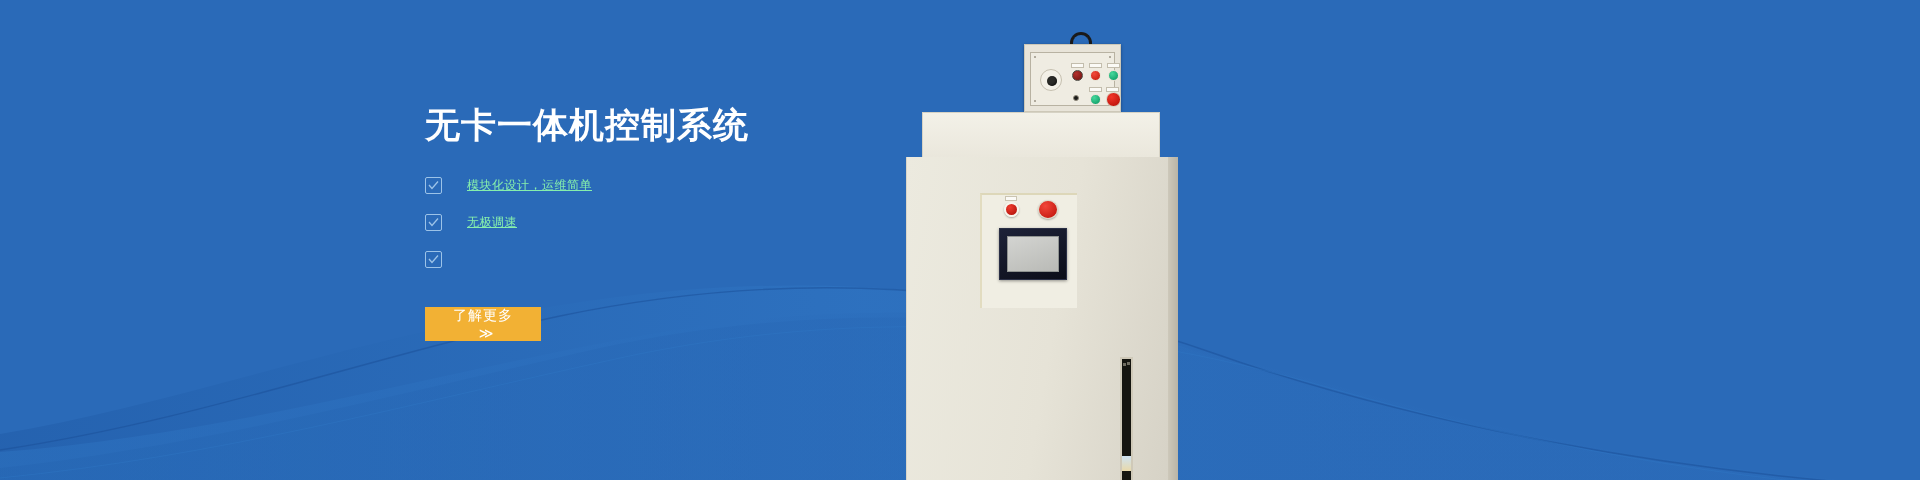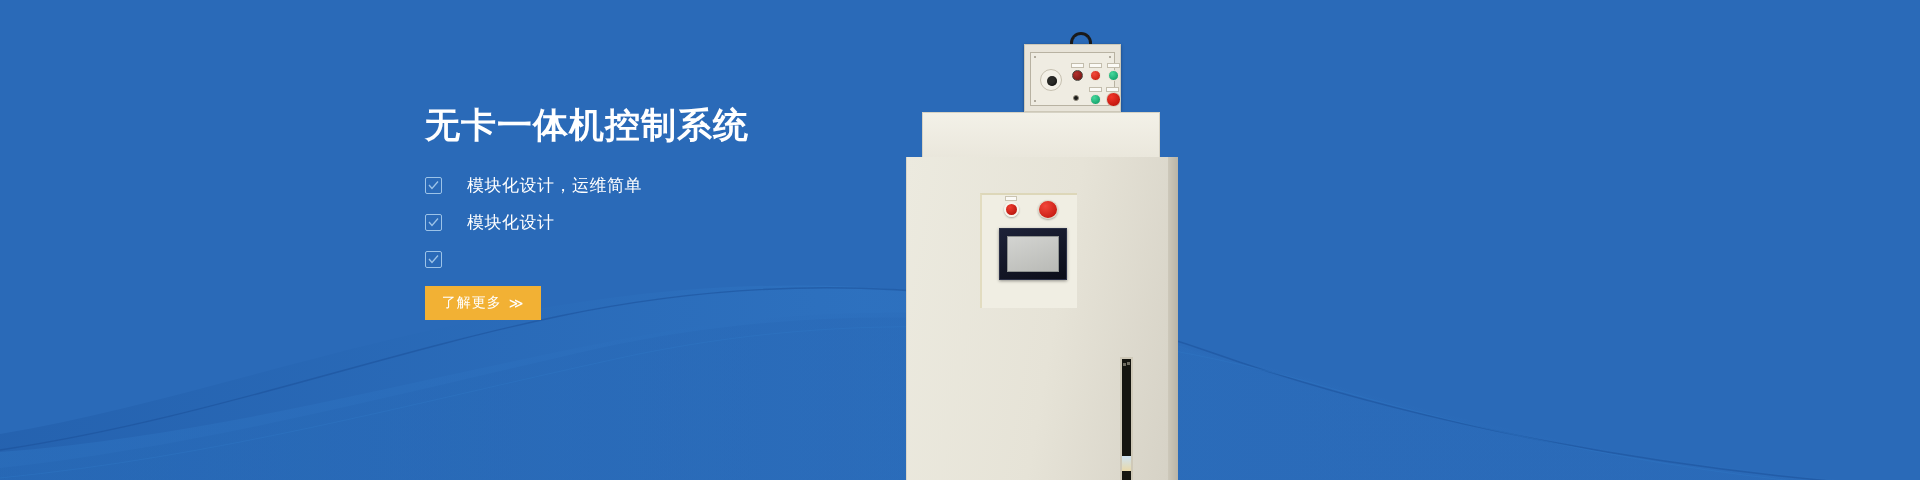--- a/index.html
+++ b/index.html
@@ -27,27 +27,27 @@
   .feature-item {
     display:flex; align-items:center; margin-bottom:17px; height:20px;
   }
   .check-box {
     width:17px; height:17px; flex:0 0 17px;
     border:1px solid #9cc3e8; border-radius:2px;
     position:relative; margin-right:25px;
   }
   .check-box svg { position:absolute; left:2px; top:2px; }
   .feature-text {
-    font-size:17px; color:#ffffff; letter-spacing:.5px; white-space:nowrap;
+    font-size:12px; color:#86efac; letter-spacing:.5px; white-space:nowrap;text-decoration:underline;
   }
   .cta-button {
-    display:inline-flex; align-items:center; justify-content:center;
+    margin-top:21px; display:inline-flex; align-items:center; justify-content:center;
     background:#f2b134; color:#ffffff; border:none;
     width:116px; height:34px; font-size:14px; letter-spacing:1px;
-    cursor:pointer; font-family:inherit;
+    cursor:pointer; font-family:inherit;flex-direction:column;
   }
   .cta-button .chev { margin-left:7px; font-size:14px; }
 
   
   .machine {
     position:absolute; left:898px; top:0px; width:280px; height:480px; z-index:4;
   }
   .ctl-box {
     position:absolute; left:126px; top:28px; width:97px; height:68px;
     background:#e8e4d9; border:1px solid #cdc8b8;
@@ -180,21 +180,21 @@
         </span>
         <span class="feature-text">模块化设计，运维简单</span>
       </div>
 
       <div class="feature-item">
         <span class="check-box">
           <svg width="11" height="11" viewBox="0 0 11 11">
             <polyline points="1,5 4,8.5 10,1.5" fill="none" stroke="#9cc3e8" stroke-width="1.3"></polyline>
           </svg>
         </span>
-        <span class="feature-text">模块化设计</span>
+        <span class="feature-text">无极调速</span>
       </div>
 
       <div class="feature-item">
         <span class="check-box">
           <svg width="11" height="11" viewBox="0 0 11 11">
             <polyline points="1,5 4,8.5 10,1.5" fill="none" stroke="#9cc3e8" stroke-width="1.3"></polyline>
           </svg>
         </span>
       </div>
     </div>

